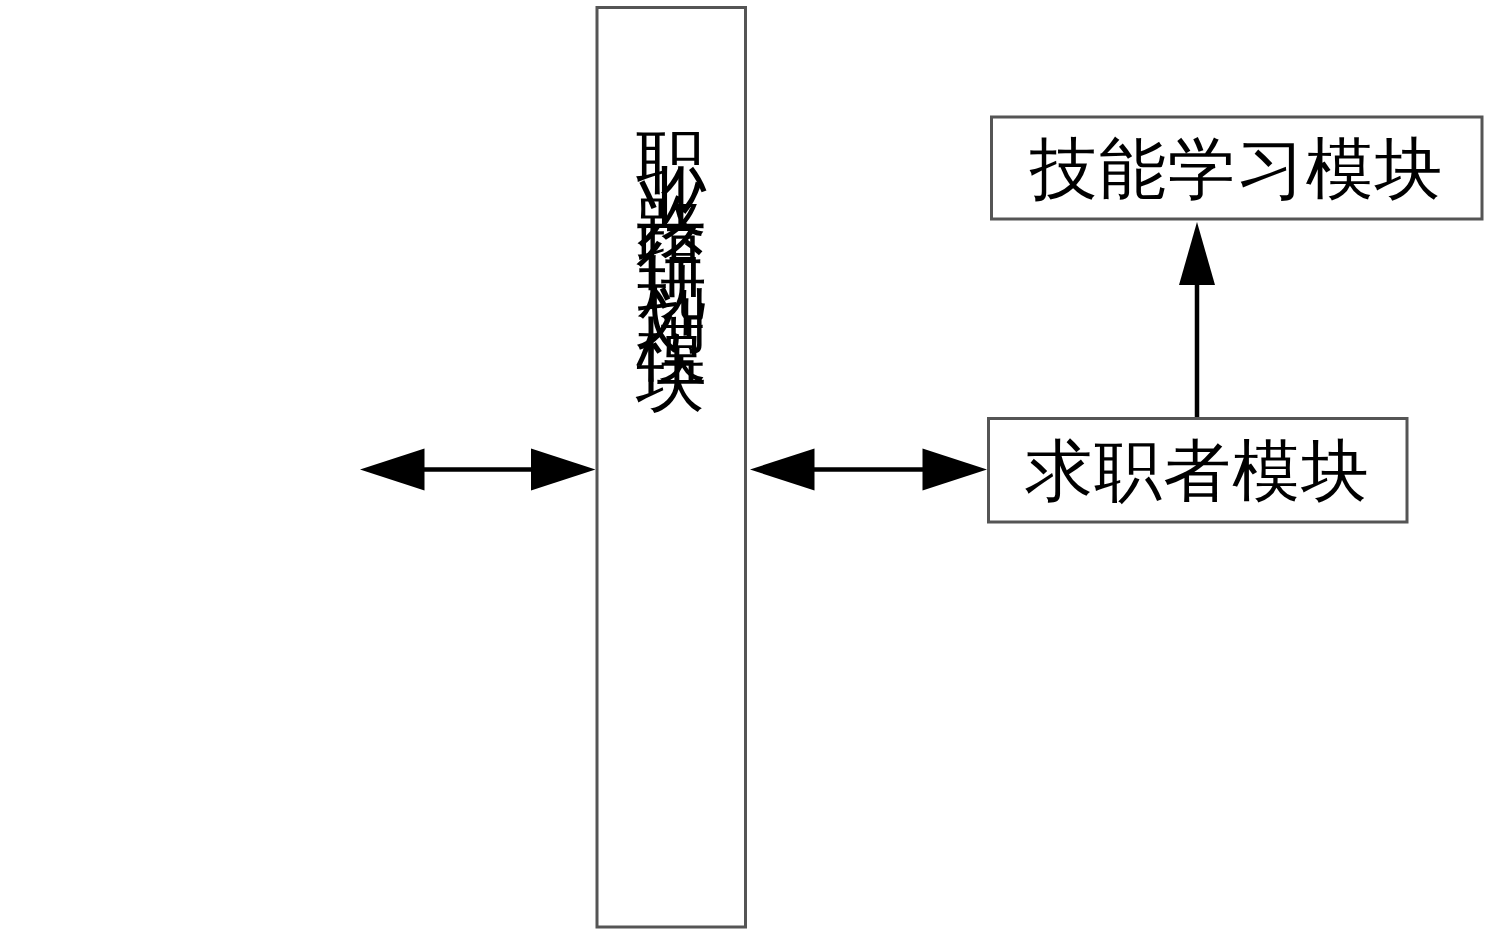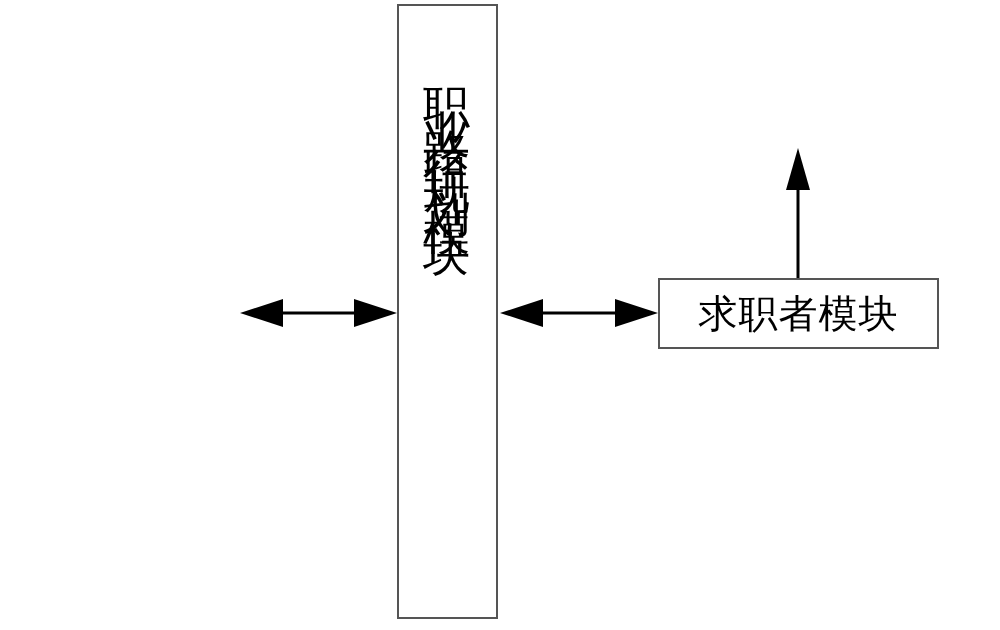--- a/index.html
+++ b/index.html
@@ -69,21 +69,21 @@
     letter-spacing: 1px;
   }
   
   #node-job-seeker {
     left: 658px;
     top: 278px;
     width: 281px;
     height: 71px;
   }
   #node-job-seeker .node-label {
-    font-size: 39px;
+    font-size: 45px;
     letter-spacing: 1px;
   }
 
   .edge-svg {
     position: absolute;
     left: 0;
     top: 0;
     width: 1000px;
     height: 630px;
     pointer-events: none;
@@ -121,18 +121,21 @@
       <line class="edge-line" x1="798" y1="278" x2="798" y2="170"></line>
       <polygon class="arrow-head" points="798,148 786,190 810,190"></polygon>
     </g>
   </svg>
 
 
   <div class="node" id="node-career-path">
     <span class="node-label">职业路径规划模块</span>
   </div>
 
+  <div class="node" id="node-skill-learning">
+    <span class="node-label">技能学习模块</span>
+  </div>
 
   <div class="node" id="node-job-seeker">
     <span class="node-label">求职者模块</span>
   </div>
 
 </div>
 
 </body></html>

